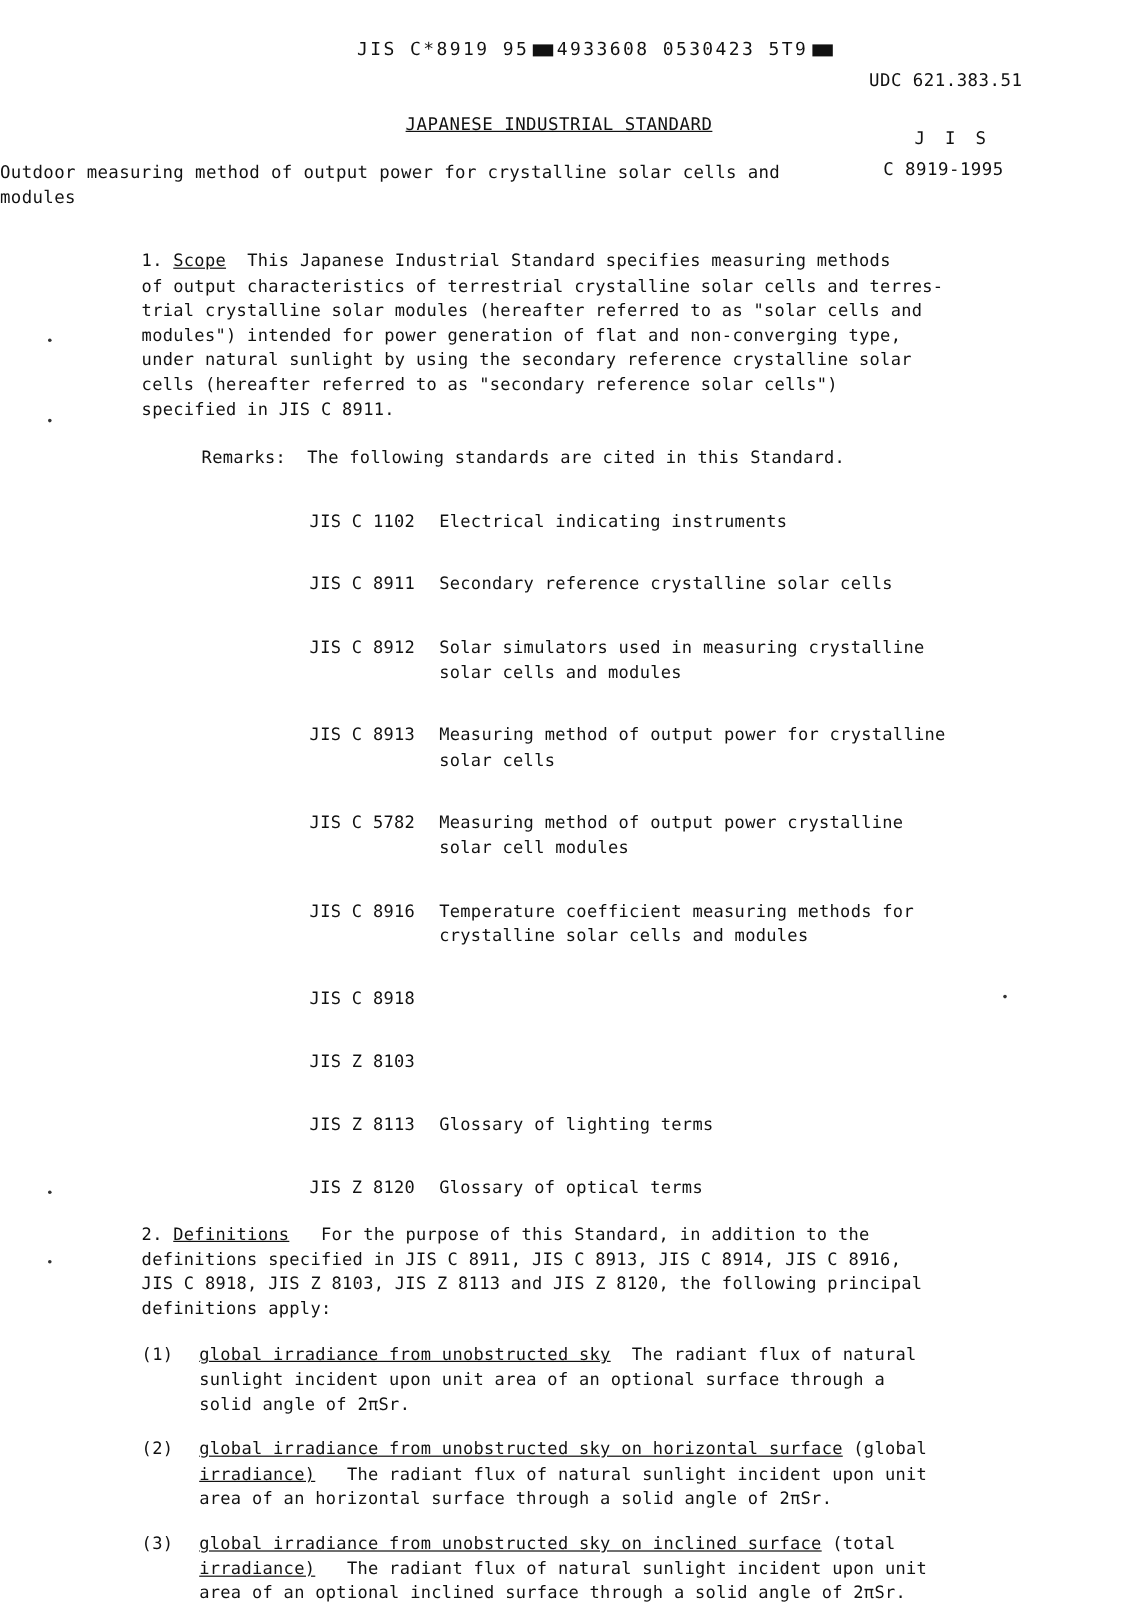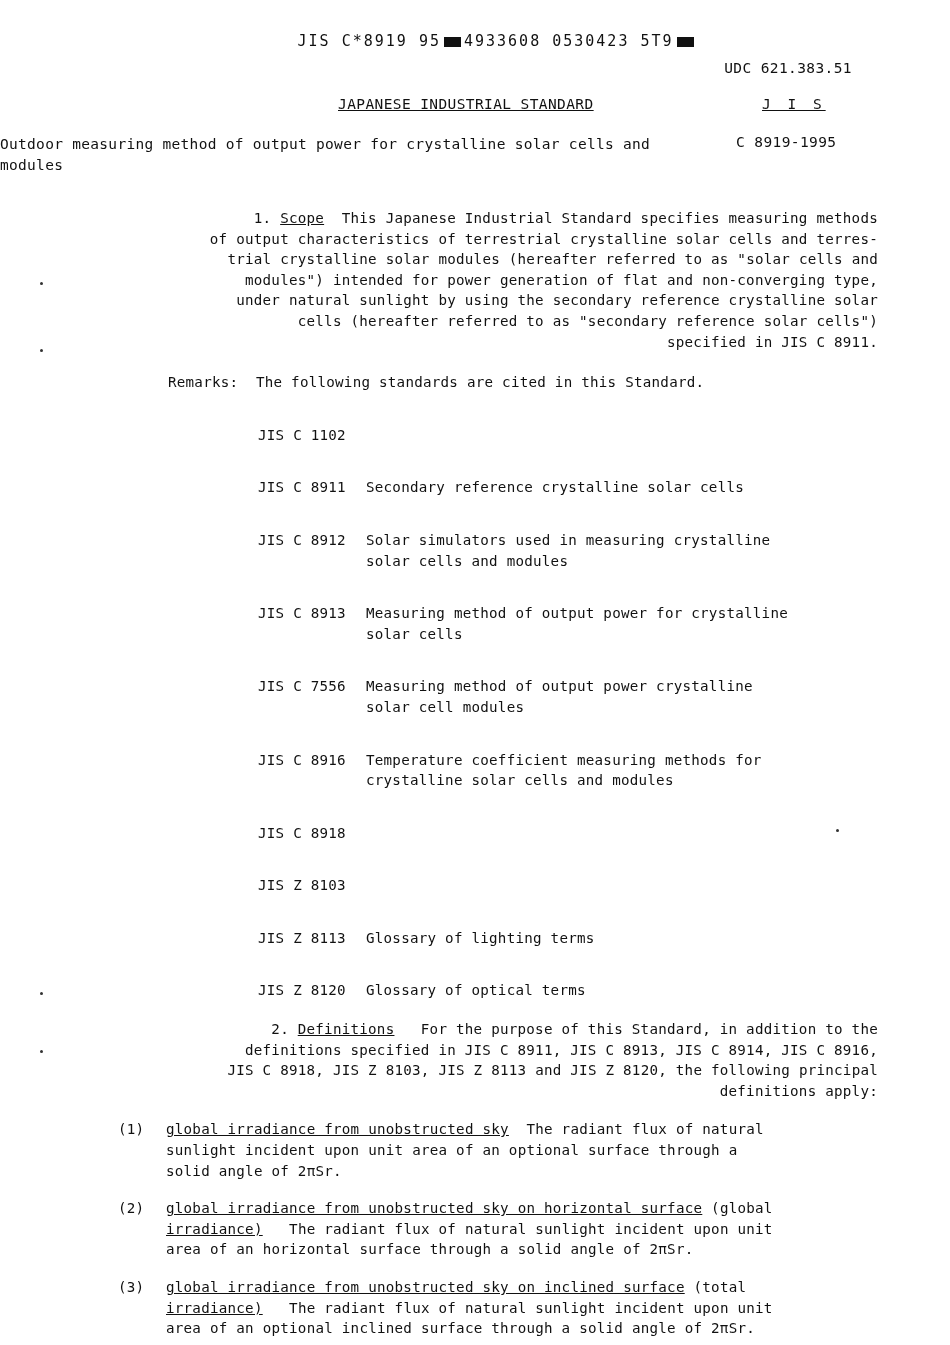--- a/index.html
+++ b/index.html
@@ -61,23 +61,22 @@
   }
   .std-title {
     position: absolute;
     left: 338px;
     top: 0;
     text-decoration: underline;
   }
   .jis-mark {
     position: absolute;
     left: 762px;
-    top: 0;
+    top: 12px;
     letter-spacing: 4px;
-    text-decoration: underline;
   }
 
   .doc-title {
     position: absolute;
     top: 134px;
     left: 0;
     width: 720px;
     text-align: left;
     font-size: 14.5px;
     line-height: 21px;
@@ -97,21 +96,20 @@
     left: 118px;
     width: 760px;
     font-size: 14.2px;
     line-height: 20.6px;
     letter-spacing: 0.25px;
   }
 
   p.para {
     margin: 0 0 0 0;
     white-space: pre-wrap;
-    text-align: right;
   }
   .u { text-decoration: underline; }
 
   .remarks {
     margin-top: 20px;
     padding-left: 50px;
     white-space: pre-wrap;
   }
 
   .ref-list {
@@ -196,37 +194,38 @@
 modules") intended for power generation of flat and non-converging type,
 under natural sunlight by using the secondary reference crystalline solar
 cells (hereafter referred to as "secondary reference solar cells")
 specified in JIS C 8911.</span></p>
 
     <div class="remarks"><span>Remarks:</span>  <span>The following standards are cited in this Standard.</span></div>
 
     <div class="ref-list">
       <div class="ref-item">
         <div class="ref-code">JIS C 1102</div>
+        <div class="ref-text">Electrical indicating instruments</div>
       </div>
       <div class="ref-item">
         <div class="ref-code">JIS C 8911</div>
         <div class="ref-text">Secondary reference crystalline solar cells</div>
       </div>
       <div class="ref-item">
         <div class="ref-code">JIS C 8912</div>
         <div class="ref-text">Solar simulators used in measuring crystalline
 solar cells and modules</div>
       </div>
       <div class="ref-item">
         <div class="ref-code">JIS C 8913</div>
         <div class="ref-text">Measuring method of output power for crystalline
 solar cells</div>
       </div>
       <div class="ref-item">
-        <div class="ref-code">JIS C 7556</div>
+        <div class="ref-code">JIS C 5782</div>
         <div class="ref-text">Measuring method of output power crystalline
 solar cell modules</div>
       </div>
       <div class="ref-item">
         <div class="ref-code">JIS C 8916</div>
         <div class="ref-text">Temperature coefficient measuring methods for
 crystalline solar cells and modules</div>
       </div>
       <div class="ref-item">
         <div class="ref-code">JIS C 8918</div>

